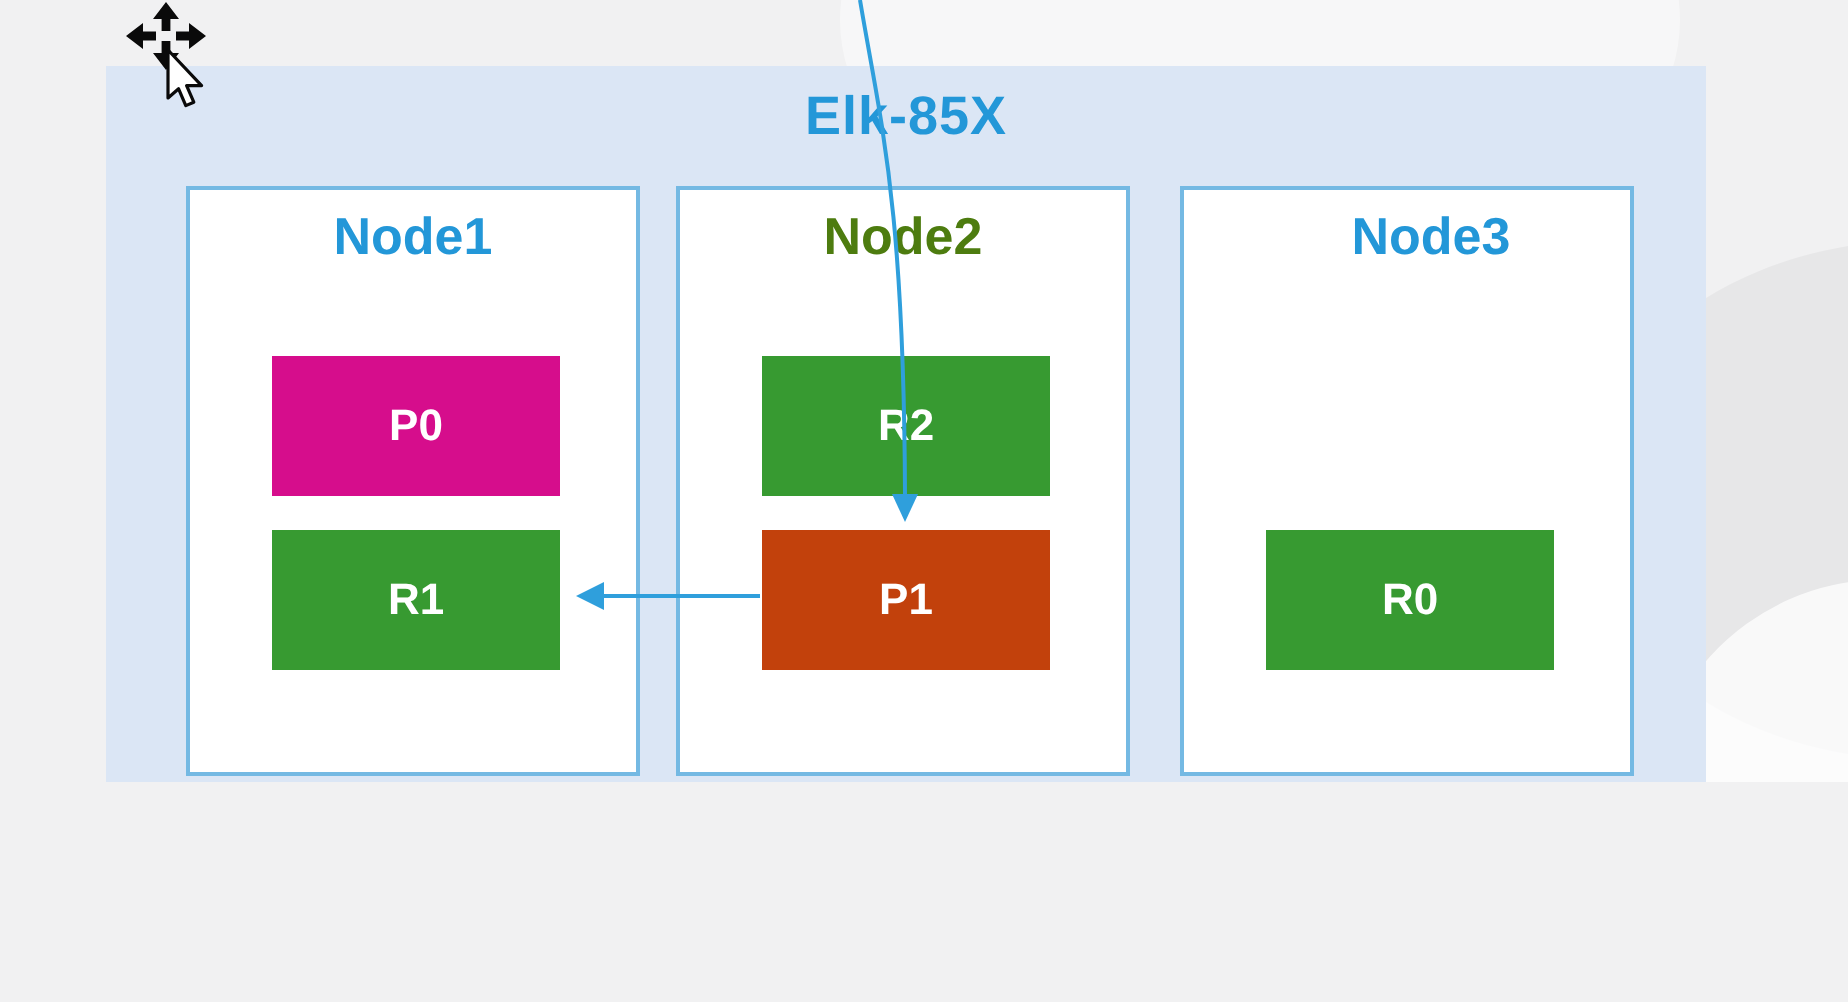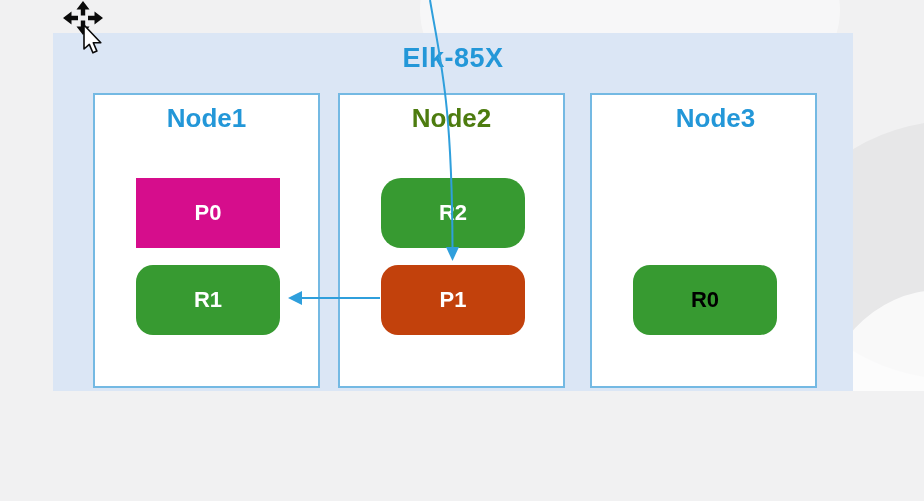--- a/index.html
+++ b/index.html
@@ -35,21 +35,21 @@
   .node-3 { left: 537px; }
   .node-label {
     position: absolute; top: 8px; left: 0; width: 100%;
     text-align: center; font-size: 26px;
   }
   .block {
     position: absolute; left: 41px; width: 144px; height: 70px;
     text-align: center; line-height: 70px; font-size: 22px;
   }
   .row1 { top: 83px; }
-  .row2 { top: 170px; border-radius: 17px; }
+  .row2 { top: 170px; }
 
   .overlay {
     position: absolute; left: 0; top: 0; width: 924px; height: 501px;
     pointer-events: none;
   }
 </style>
 </head>
 <body>
 
 <div class="stage">
@@ -64,27 +64,27 @@
     <div class="diagram-title" style="color: rgb(35, 151, 216);">Elk-85X</div>
 
     <div class="node node-1" style="border-color: rgb(116, 185, 227); background-color: rgb(255, 255, 255);">
       <div class="node-label" style="color: rgb(35, 151, 216);">Node1</div>
       <div class="block row1" style="background-color: rgb(214, 13, 140); color: rgb(255, 255, 255);">P0</div>
       <div class="block row2" style="background-color: rgb(55, 154, 49); color: rgb(255, 255, 255);">R1</div>
     </div>
 
     <div class="node node-2" style="border-color: rgb(116, 185, 227); background-color: rgb(255, 255, 255);">
       <div class="node-label" style="color: #4d7c0f;">Node2</div>
-      <div class="block row1" style="background-color: rgb(55, 154, 49); color: rgb(255, 255, 255); border-radius: 20px;">R2</div>
+      <div class="block row1" style="background-color: rgb(55, 154, 49); color: rgb(255, 255, 255);">R2</div>
       <div class="block row2" style="background-color: #c2410c; color: rgb(255, 255, 255);">P1</div>
     </div>
 
     <div class="node node-3" style="border-color: rgb(116, 185, 227); background-color: rgb(255, 255, 255);">
       <div class="node-label" style="color: rgb(35, 151, 216); padding-left: 12px;">Node3</div>
-      <div class="block row2" style="background-color: rgb(55, 154, 49); color: #000000;">R0</div>
+      <div class="block row2" style="background-color: rgb(55, 154, 49); color: #ffffff;">R0</div>
     </div>
   </div>
 
   <svg class="overlay" viewBox="0 0 924 501" xmlns="http://www.w3.org/2000/svg">
     <g>
 
       <path d="M 430 0 C 440 60, 452 100, 452.5 248" fill="none" stroke-width="2" stroke="#2f9fdc"></path>
       <polygon points="452.5,261 446,247 459,247" fill="#2f9fdc"></polygon>
 
       <path d="M 380 298 L 301 298" fill="none" stroke-width="2" stroke="#2f9fdc"></path>

